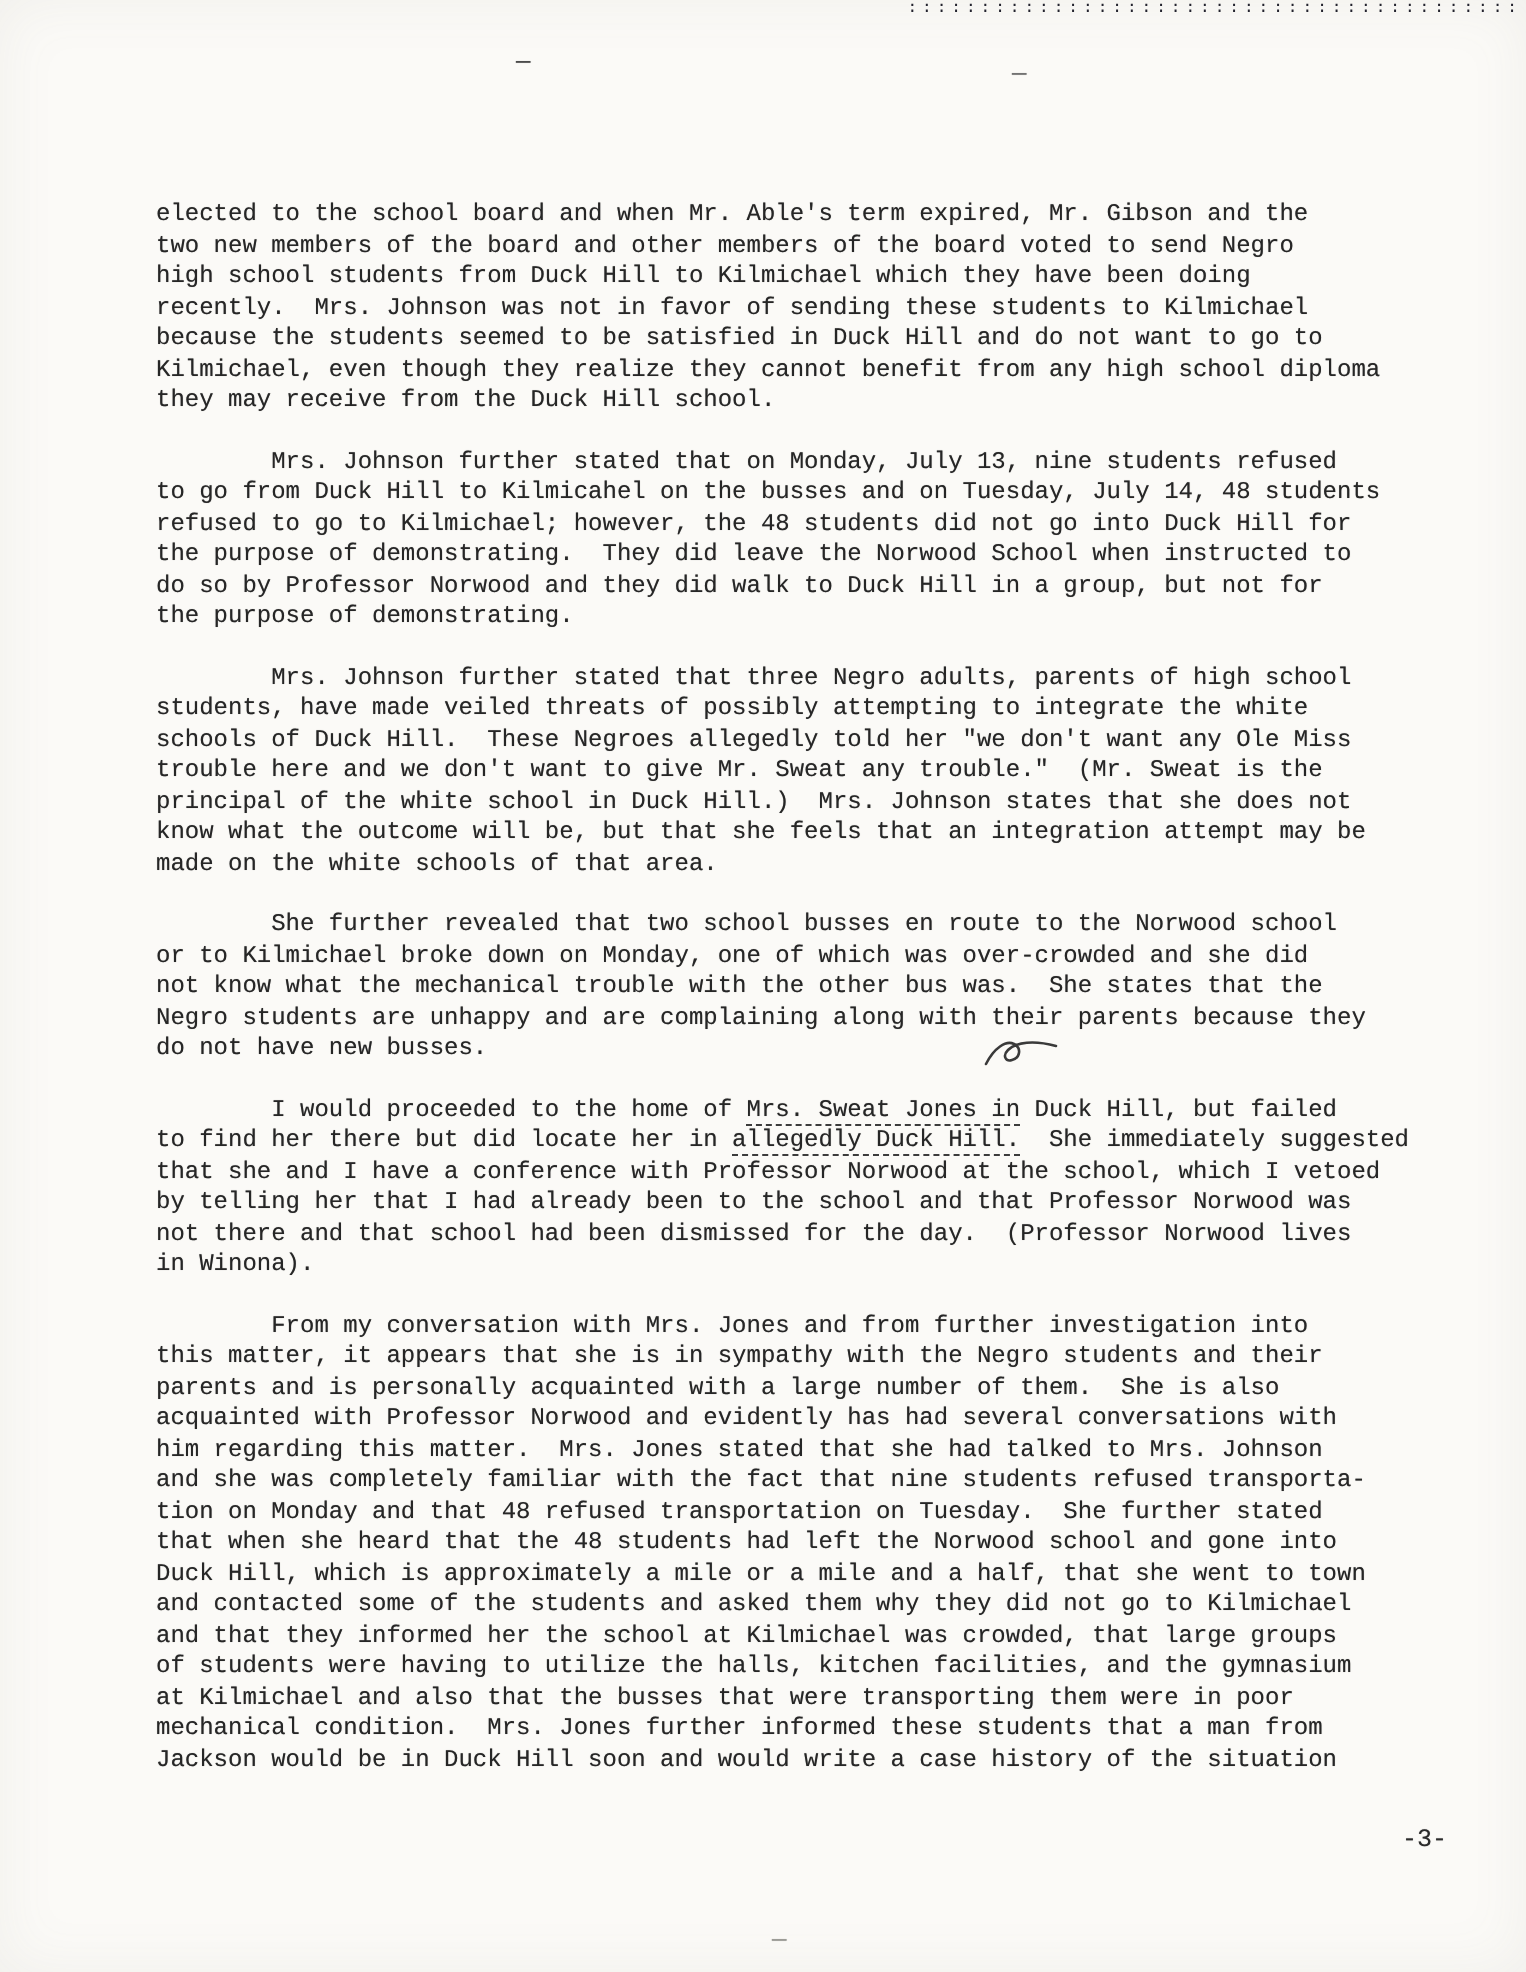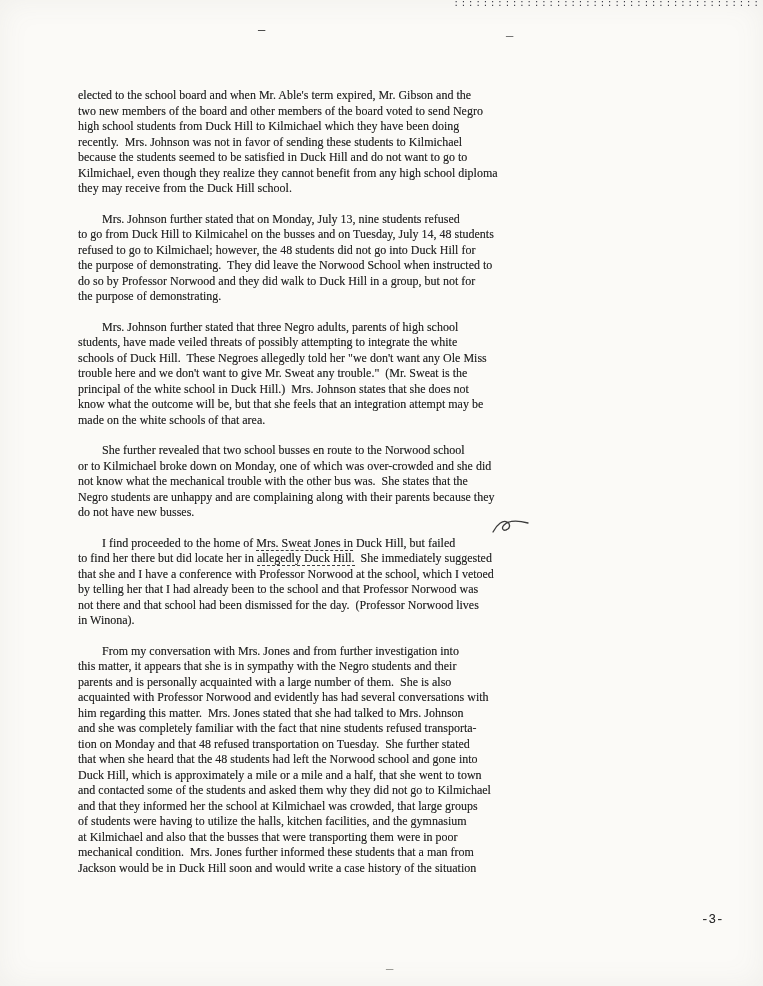--- a/index.html
+++ b/index.html
@@ -32,23 +32,22 @@
   .doc-text {
     position: absolute;
     left: 78px;
     top: 88px;
     width: 642px;
     font-size: 12px;
     line-height: 15.5px;
     text-shadow: 0 0 0.4px rgba(20,20,20,0.45);
   }
   .para {
-    margin: 0 0 15px 0;
+    margin: 12px 0 15px 0;
     white-space: pre-wrap;
-    font-family: Liberation Serif, serif;
   }
   .u {
     border-bottom: 1px dashed #3c3c3c;
   }
   .mark {
     position: absolute;
     font-size: 12px;
     color: #555;
     text-shadow: 0 0 0.4px rgba(20,20,20,0.4);
   }
@@ -99,21 +98,21 @@
 schools of Duck Hill.  These Negroes allegedly told her "we don't want any Ole Miss
 trouble here and we don't want to give Mr. Sweat any trouble."  (Mr. Sweat is the
 principal of the white school in Duck Hill.)  Mrs. Johnson states that she does not
 know what the outcome will be, but that she feels that an integration attempt may be
 made on the white schools of that area.</span></p>
       <p class="para"><span>        She further revealed that two school busses en route to the Norwood school
 or to Kilmichael broke down on Monday, one of which was over-crowded and she did
 not know what the mechanical trouble with the other bus was.  She states that the
 Negro students are unhappy and are complaining along with their parents because they
 do not have new busses.</span></p>
-      <p class="para"><span>        I find proceeded to the home of </span><span class="u">Mrs. Sweat Jones in</span><span> Duck Hill, but failed
+      <p class="para"><span>        I would proceeded to the home of </span><span class="u">Mrs. Sweat Jones in</span><span> Duck Hill, but failed
 to find her there but did locate her in </span><span class="u">allegedly Duck Hill.</span><span>  She immediately suggested
 that she and I have a conference with Professor Norwood at the school, which I vetoed
 by telling her that I had already been to the school and that Professor Norwood was
 not there and that school had been dismissed for the day.  (Professor Norwood lives
 in Winona).</span></p>
       <p class="para"><span>        From my conversation with Mrs. Jones and from further investigation into
 this matter, it appears that she is in sympathy with the Negro students and their
 parents and is personally acquainted with a large number of them.  She is also
 acquainted with Professor Norwood and evidently has had several conversations with
 him regarding this matter.  Mrs. Jones stated that she had talked to Mrs. Johnson

